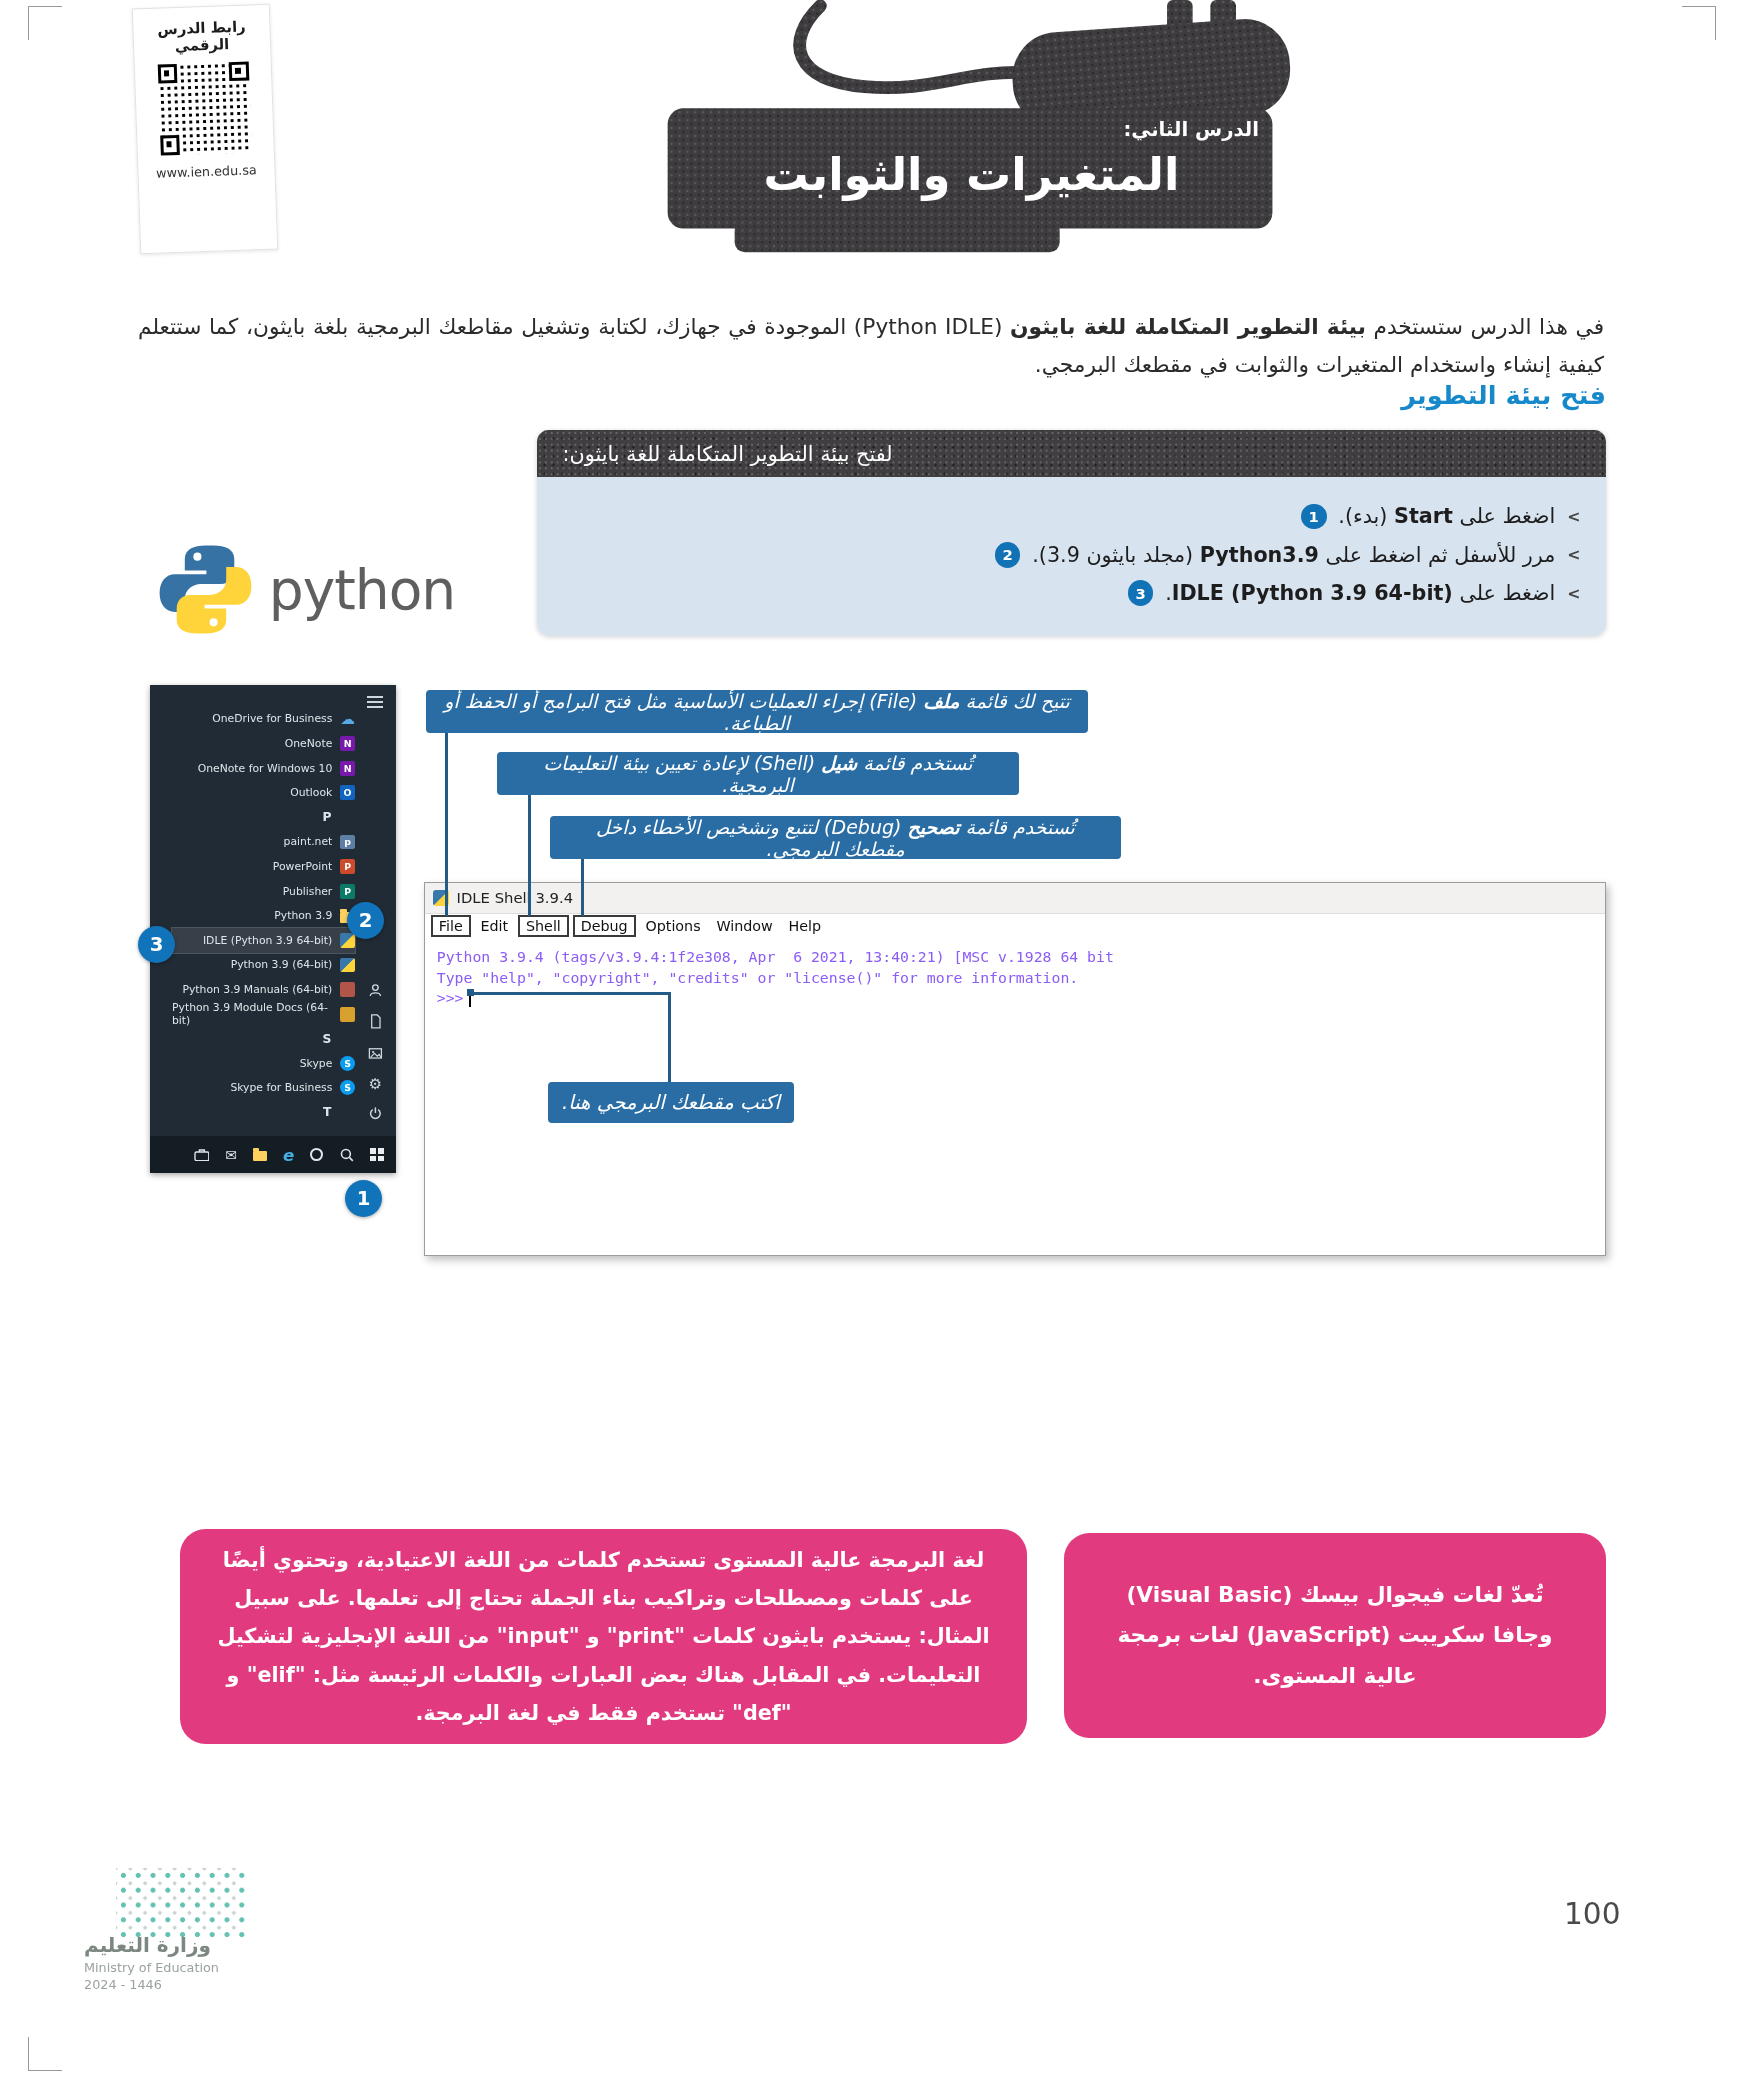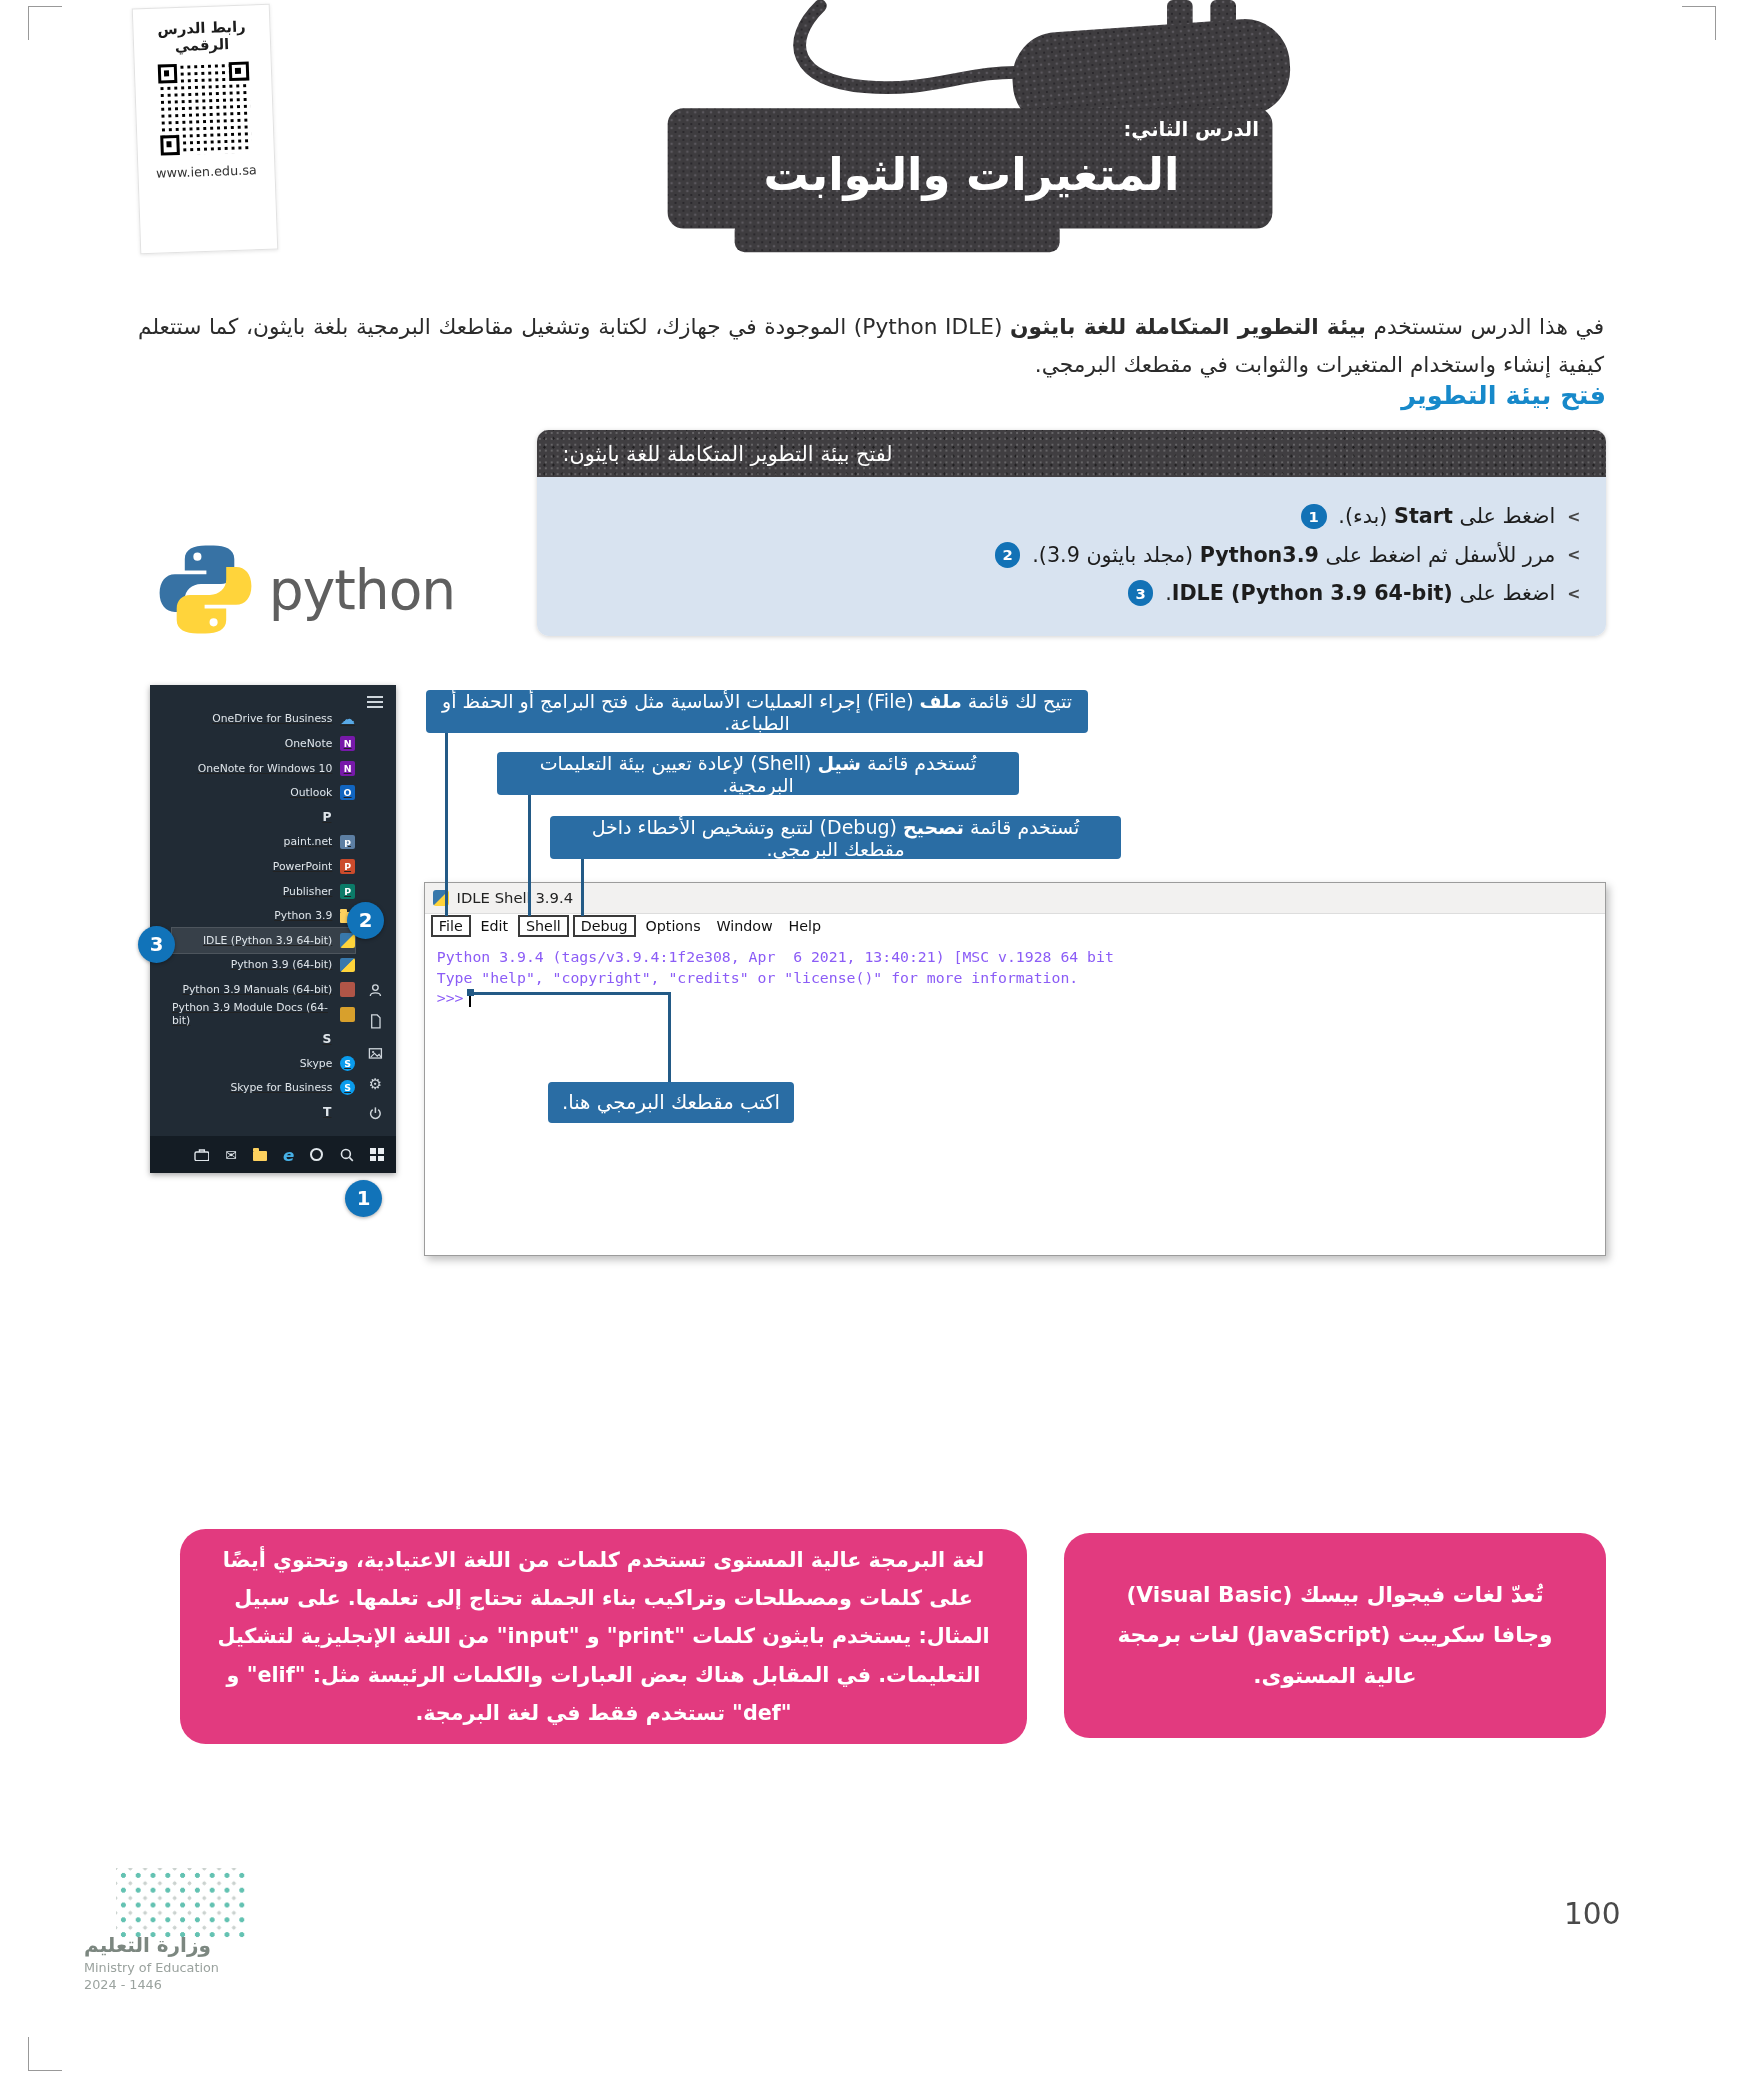--- a/index.html
+++ b/index.html
@@ -55,21 +55,21 @@
   .step-badge{width:25.6px;height:25.6px;border-radius:50%;background:#1272b6;color:#fff;font-size:14.8px;
     font-weight:700;display:inline-flex;align-items:center;justify-content:center;flex:none;}
 
   
   .py-logo{left:156px;top:540px;display:flex;align-items:center;gap:13.8px;direction:ltr;}
   .py-word{font-size:55px;color:#5f5f5f;letter-spacing:-1px;}
 
   
   .start-panel{left:150px;top:685px;width:246px;height:488px;background:#212b35;
     box-shadow:0 2px 5.9px rgba(0,0,0,.35);direction:ltr;}
-  .sm-list{position:absolute;top:21.7px;left:22px;right:41px;text-decoration:underline;}
+  .sm-list{position:absolute;top:21.7px;left:22px;right:41px;}
   .sm-row{display:flex;justify-content:flex-end;align-items:center;gap:7.9px;height:24.6px;
     font-size:10.8px;color:#dfe5ea;}
   .sm-row.section{font-size:12.3px;font-weight:700;padding-right:23.6px;}
   .sm-row.hl{background:rgba(255,255,255,.10);outline:1px solid rgba(255,255,255,.20);}
   .sm-icon{width:14.8px;height:14.8px;border-radius:2px;display:inline-flex;align-items:center;
     justify-content:center;font-size:9.4px;color:#fff;font-weight:700;flex:none;}
   .ic-onedrive{background:transparent;color:#58a9e6;font-size:14.8px;}
   .ic-onenote{background:#7719aa;}
   .ic-outlook{background:#1165c0;}
   .ic-paintnet{background:#5d7fa3;}
@@ -97,21 +97,21 @@
   .win-grid i{width:5.9px;height:5.9px;background:#e9edf1;display:block;}
 
   
   .badge{position:absolute;width:37px;height:37px;border-radius:50%;background:#1173b9;color:#fff;
     font-size:19.7px;font-weight:700;display:flex;align-items:center;justify-content:center;
     box-shadow:0 1px 3.9px rgba(0,0,0,.35);z-index:6;}
 
   
   .callout{position:absolute;background:#2a6da4;color:#fff;border-radius:3.9px;display:flex;align-items:center;
     justify-content:center;direction:rtl;font-size:19px;padding:0 13.8px;box-sizing:border-box;z-index:5;
-    text-align:center;}
+    text-align:center;font-style:italic;}
   .conn{position:absolute;background:#235a86;z-index:4;}
   .conn-dot{position:absolute;width:6.9px;height:6.9px;background:#235a86;z-index:4;}
 
   
   .idle-window{left:424px;top:882px;width:1182px;height:374px;background:#fff;border:1px solid #9c9c9c;
     box-shadow:3px 3.9px 7.9px rgba(0,0,0,.25);direction:ltr;box-sizing:border-box;}
   .idle-titlebar{height:29.6px;background:#f2f1f0;display:flex;align-items:center;gap:7.9px;padding:0 7.9px;
     font-size:14.8px;color:#222;border-bottom:1px solid #ddd;}
   .py-ic{width:15.8px;height:15.8px;border-radius:3px;background:linear-gradient(135deg,#3878ab 48%,#ffd43b 52%);flex:none;}
   .idle-menubar{height:25.6px;display:flex;align-items:center;font-size:14.3px;color:#111;padding-left:3.9px;}

